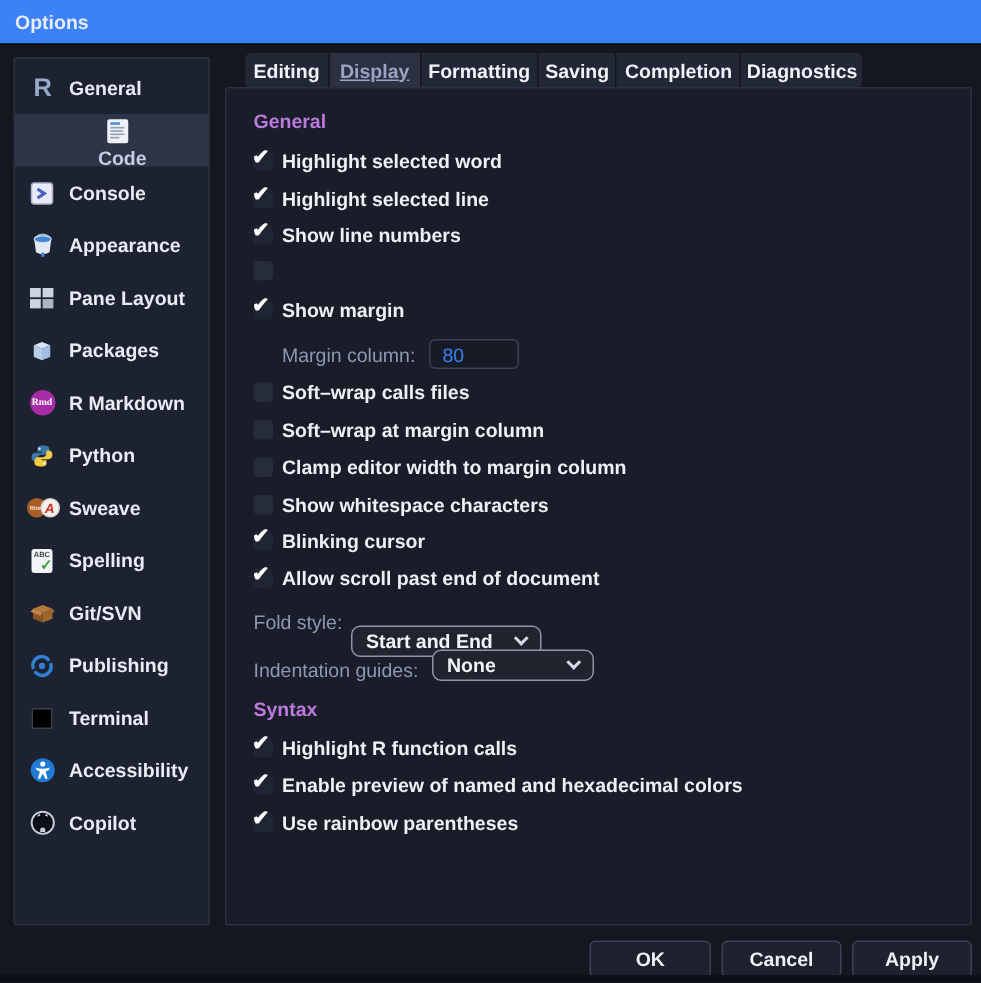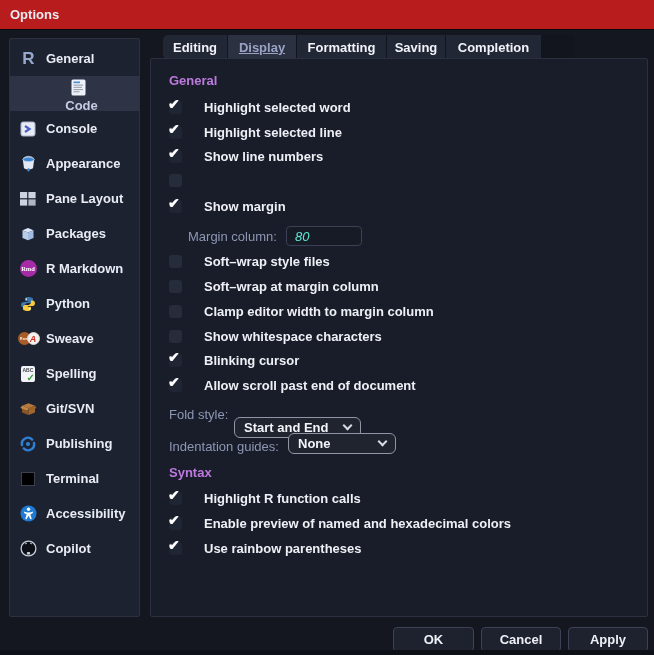--- a/index.html
+++ b/index.html
@@ -4,21 +4,21 @@
 <style>
   * { margin:0; padding:0; box-sizing:border-box; }
   html,body { width:654px; height:655px; overflow:hidden; }
   body {
     position:relative;
     background:#14171f;
     font-family:"Liberation Sans", sans-serif;
     -webkit-font-smoothing:antialiased;
   }
   
-  .titlebar { position:absolute; left:0; top:0; width:654px; height:29px; background:#b91c1c; }
+  .titlebar { position:absolute; left:0; top:0; width:654px; height:29px; background:#3b82f6; }
   .titlebar .title { position:absolute; left:10px; top:7px; font-size:13px; font-weight:700; color:#e9ecf3; }
   .title-divider { position:absolute; left:0; top:29px; width:654px; height:1px; background:#06080d; }
   .bottom-edge { position:absolute; left:0; top:650px; width:654px; height:5px; background:#0d1016; }
 
   
   .sidebar {
     position:absolute; left:9px; top:38px; width:131px; height:579px;
     background:#1d2230; border:1px solid #2c3140; border-radius:2px;
     padding-top:2px;
   }
@@ -71,28 +71,28 @@
   .cb-box {
     position:relative; width:13px; height:13px; border-radius:3px;
     background:#272c3a; flex:0 0 13px;
   }
   .cb-box.checked { background:#202533; }
   .cb-box .mark { display:none; }
   .cb-box.checked .mark {
     display:block; position:absolute; left:-1px; top:-4px;
     font-size:14px; color:#ffffff; font-weight:700; line-height:1;
   }
-  .cb-label { margin-left:22px; font-size:13px; font-weight:700; color:#eef0f6; white-space:nowrap; }
+  .cb-label { margin-left:6px; font-size:13px; font-weight:700; color:#eef0f6; white-space:nowrap; }
   .muted-label { font-size:13px; font-weight:400; color:#8e96b4; white-space:nowrap; }
 
   .num-input {
-    position:absolute; width:76px; height:20px; background:#171b26;
+    position:absolute; width:60px; height:20px; background:#171b26;
     border:1px solid #3b4157; border-radius:4px;
-    color:#5eead4; font-size:13px; font-family:"Liberation Sans", sans-serif;
-    padding:0 8px; outline:none;font-style:italic;
+    color:#3b82f6; font-size:13px; font-family:"Liberation Sans", sans-serif;
+    padding:0 8px; outline:none;
   }
   .dropdown {
     position:absolute; height:21px; background:#20242f;
     border:1.5px solid #9094a5; border-radius:6px;
     display:flex; align-items:center; padding:0 8px 0 9px; cursor:default;
   }
   .dd-value { font-size:13px; font-weight:700; color:#f2f4f9; white-space:nowrap; flex:1; }
   .chev { width:7px; height:7px; border-right:2px solid #d6dae6; border-bottom:2px solid #d6dae6;
     transform:rotate(45deg); margin:-4px 1px 0 6px; flex:0 0 7px; }
 
@@ -273,20 +273,21 @@
     <span class="side-label">Copilot</span>
   </div>
 </div>
 
 <div class="tabstrip">
   <div class="tab" style="width:65px">Editing</div>
   <div class="tab active" style="width:69px">Display</div>
   <div class="tab" style="width:90px">Formatting</div>
   <div class="tab" style="width:59px">Saving</div>
   <div class="tab" style="width:95px">Completion</div>
+  <div class="tab" style="width:92px">Diagnostics</div>
 </div>
 
 <div class="panel">
 
   <div class="row" style="top:14px">
     <span class="sec-header">General</span>
   </div>
 
   <div class="row cb-row" style="top:41px">
     <span class="cb-box checked">
@@ -320,21 +321,21 @@
     <span class="cb-label">Show margin</span>
   </div>
 
   <div class="row" style="top:167px; left:37px; height:20px">
     <span class="muted-label">Margin column:</span>
   </div>
   <input class="num-input" style="left: 135px; top: 167px;" value="80">
 
   <div class="row cb-row" style="top:195px">
     <span class="cb-box unchecked"></span>
-    <span class="cb-label">Soft–wrap style files</span>
+    <span class="cb-label">Soft–wrap calls files</span>
   </div>
 
   <div class="row cb-row" style="top:220px">
     <span class="cb-box unchecked"></span>
     <span class="cb-label">Soft–wrap at margin column</span>
   </div>
 
   <div class="row cb-row" style="top:245px">
     <span class="cb-box unchecked"></span>
     <span class="cb-label">Clamp editor width to margin column</span>

